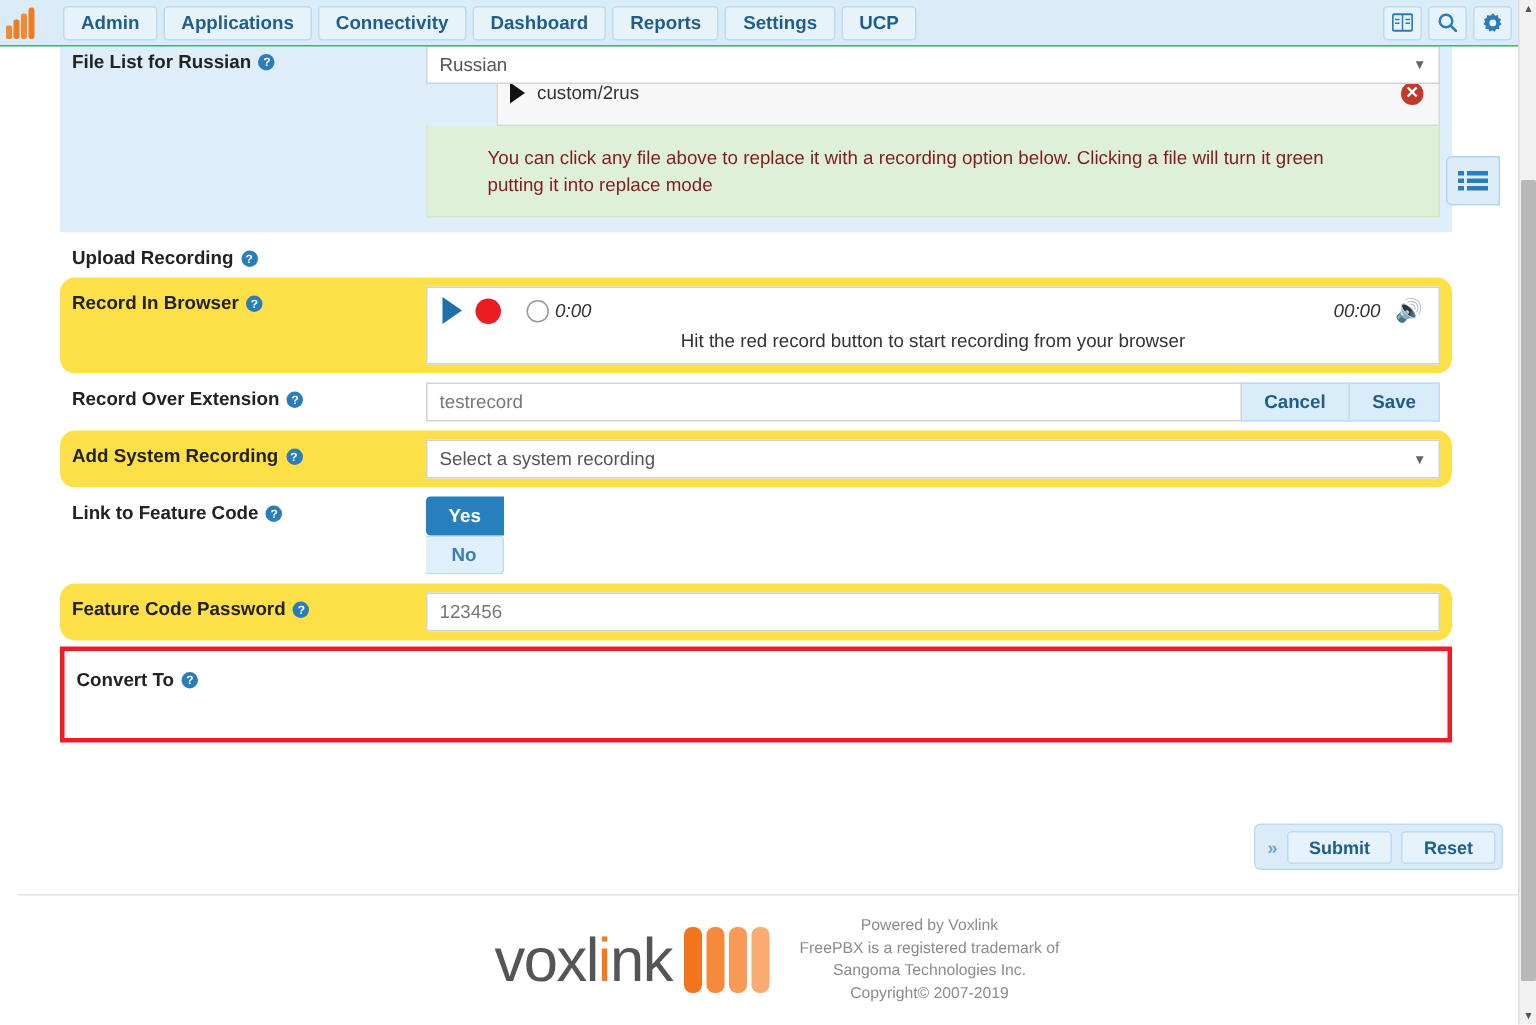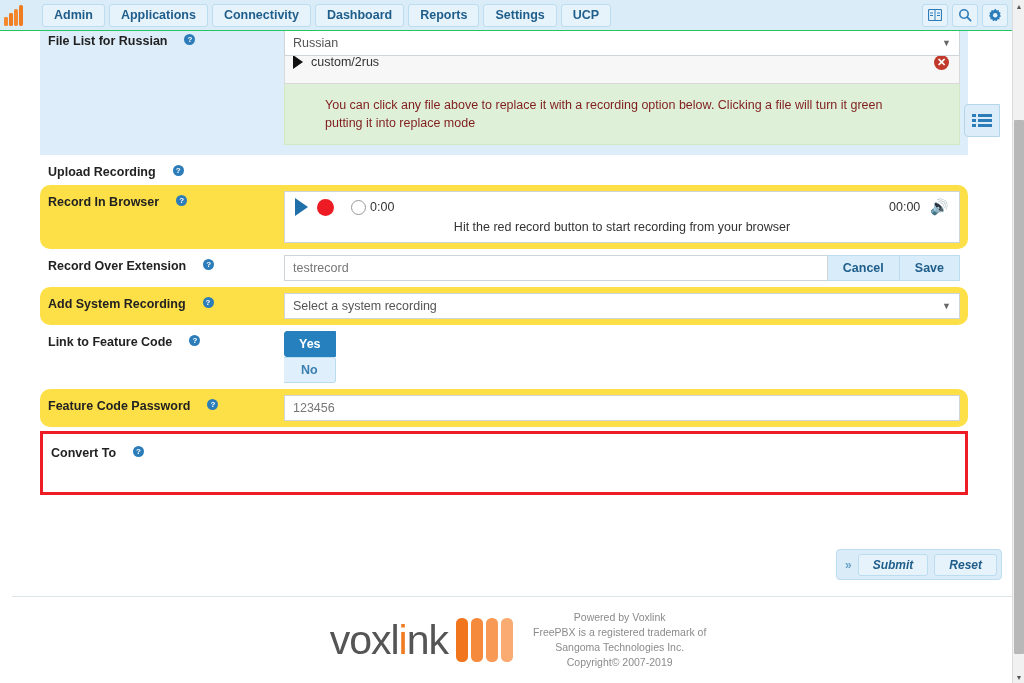--- a/index.html
+++ b/index.html
@@ -75,21 +75,21 @@
     min-height: 30px;
     padding: 6px 8px 6px 8px;
   }
   .row.alt  { background: #fde047; border-radius: 10px; }
   .row.plain{ background: #ffffff; }
 
   .lbl {
     width: 236px; flex: 0 0 236px;
     font-size: 12.5px; font-weight: bold; color: #222;
     padding-top: 4px;
-    display: flex; gap: 17px;
+    display: flex; align-items: center; gap: 5px;
   }
   .help {
     width: 11px; height: 11px; border-radius: 50%;
     background: #2b7cb8; color: #fff;
     font-size: 8px; font-weight: bold; line-height: 11px;
     text-align: center; display: inline-block;
     flex: 0 0 auto; cursor: pointer;
   }
   .ctl { flex: 1 1 auto; }
 
@@ -104,20 +104,21 @@
   }
   .caret { position: absolute; right: 8px; font-size: 9px; color: #666; }
 
   .filerow {
     height: 28px; background: #f7f7f7;
     border: 1px solid #d9d9d9; border-top: none;
     display: flex; align-items: center;
     padding: 0 10px 15px 8px; gap: 8px;
     font-size: 12.5px; color: #333;
     cursor: pointer;
+    margin-left: 47px;
   }
   .playtri {
     width: 0; height: 0;
     border-left: 10px solid #111;
     border-top: 7px solid transparent;
     border-bottom: 7px solid transparent;
     flex: 0 0 auto;
   }
   .filename { flex: 1 1 auto; }
   .delx {
@@ -168,21 +169,21 @@
   }
   .recdot {
     width: 17px; height: 17px; border-radius: 50%;
     background: #ed1c24; cursor: pointer;
   }
   .reccircle {
     width: 15px; height: 15px; border-radius: 50%;
     border: 1px solid #999; background: #fff;
     margin-left: 8px; cursor: pointer;
   }
-  .rectime { font-size: 12.5px; color: #333; margin-left: -5px; }
+  .rectime { font-size: 12.5px; color: #333; margin-left: -5px; font-style: italic; }
   .recright { margin-left: auto; display: flex; align-items: center; gap: 10px; }
   .spk { color: #1f6fa8; font-size: 15px; cursor: pointer; }
   .rechint {
     text-align: center; font-size: 12.5px; color: #333;
     margin-top: 4px;
   }
 
   
   .inputrow { display: flex; }
   .txtin {
@@ -239,21 +240,21 @@
     background: #d9ecf7; border: 1px solid #bcdcef; border-radius: 4px;
     display: flex; align-items: center; gap: 6px;
     padding: 0 8px;
     z-index: 20;
   }
   .chev { color: #6aa3c6; font-size: 12px; font-weight: bold; cursor: pointer; }
   .sbtn {
     height: 22px; padding: 0 14px;
     display: flex; align-items: center; justify-content: center;
     background: #e7f3fb; border: 1px solid #bcdcef; border-radius: 3px;
-    color: #1f5d8b; font-size: 12px; font-weight: bold; cursor: pointer; font-style: italic;
+    color: #1f5d8b; font-size: 12px; font-weight: bold; cursor: pointer;
   }
 
   
   #sidetab {
     position: absolute; right: 12px; top: 104px;
     width: 36px; height: 33px;
     background: #dcedf9; border: 1px solid #b5d6ea;
     border-radius: 4px 0 0 4px;
     display: flex; align-items: center; justify-content: center;
     z-index: 30; cursor: pointer;

